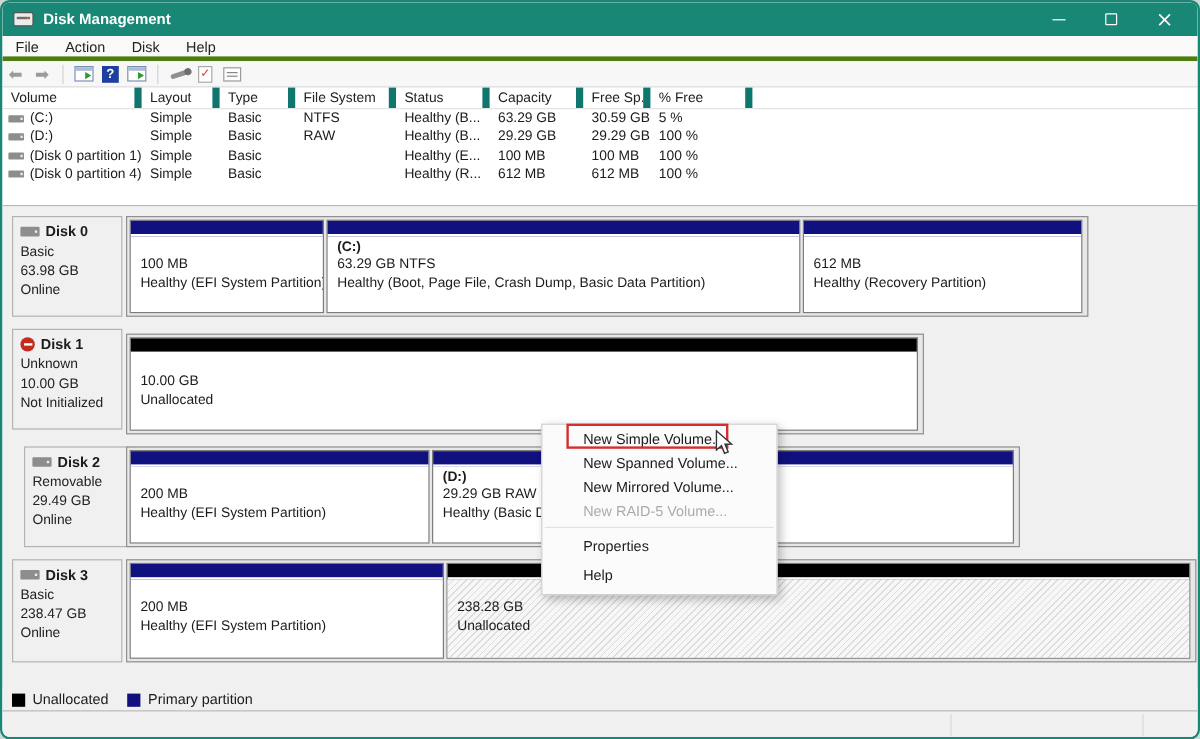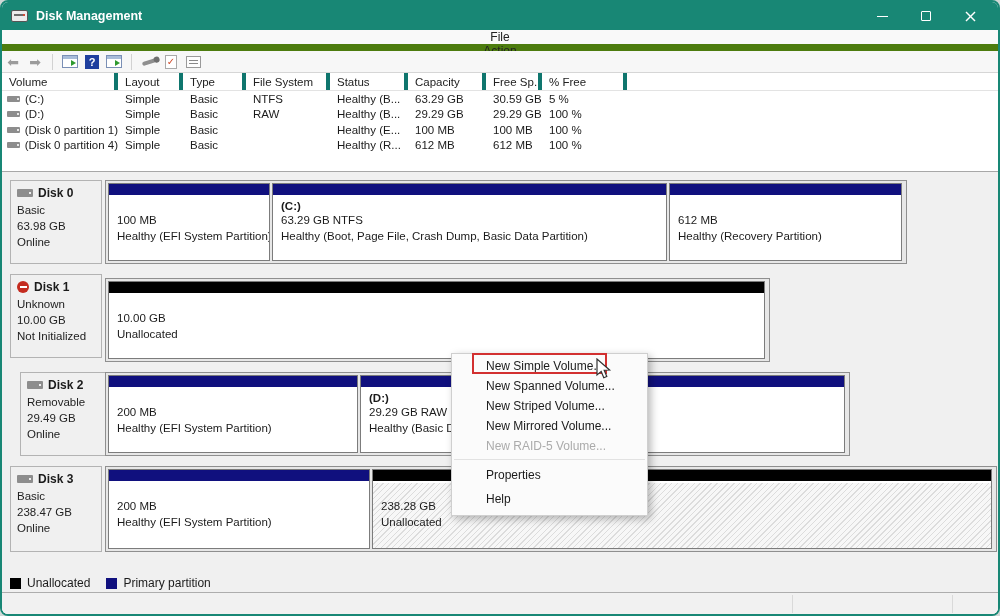--- a/index.html
+++ b/index.html
@@ -17,21 +17,21 @@
     border-radius:2px; position:relative; border:1px solid #555; }
   .app-icon::after{ content:""; position:absolute; left:2px; top:3px; width:9px; height:2px; background:#6b6b6b; }
   .app-icon::before{ content:""; position:absolute; right:2px; top:3px; width:2px; height:2px; background:#cf4b37; }
   .title-text{ margin-left:8px; font-size:12.5px; font-weight:600; }
   .win-controls{ position:absolute; right:6px; top:0; height:28px; display:flex; }
   .win-btn{ width:44px; height:28px; display:flex; align-items:center; justify-content:center; }
   .glyph-min{ width:11px; height:0; border-top:1.6px solid #fff; }
   .glyph-max{ width:10px; height:10px; border:1.4px solid #fff; border-radius:1px; }
   
   .menubar{ position:absolute; left:0; top:28px; width:100%; height:21px;
-    background:#f9f9f9; display:flex; align-items:center; border-bottom:7px solid #4d7c0f;flex-direction:column;}
+    background:#f9f9f9; display:flex; align-items:center; border-bottom:4px solid #4d7c0f;}
   .menubar span{ padding:0 11px; color:#222; }
   
   .toolbar{ position:absolute; left:0; top:49px; width:100%; height:22px;
     background:#f7f7f7; border-bottom:1px solid #d6d6d6; display:flex; align-items:center; }
   .tb-sep{ width:1px; height:16px; background:#d2d2d2; margin:0 6px; }
   .tb-btn{ display:flex; align-items:center; justify-content:center; width:22px; height:20px; }
   .arrow{ font-size:14px; color:#9b9b9b; line-height:1; }
   .mmc-icon{ width:16px; height:13px; border:1px solid #7a8fb5; background:#fff; position:relative; }
   .mmc-icon::before{ content:""; position:absolute; left:0; top:0; right:0; height:3px; background:#a8bcd9; }
   .mmc-icon::after{ content:""; position:absolute; right:1px; bottom:1px; width:0; height:0;
@@ -42,21 +42,21 @@
   .wand::after{ content:""; position:absolute; right:-3px; top:-1px; width:6px; height:6px; background:#6f6f6f; border-radius:50%;}
   .checkdoc{ width:12px; height:14px; border:1px solid #a9a9a9; background:#fff; color:#d04a2a;
     font-size:10px; line-height:12px; text-align:center; font-weight:bold;}
   .propicon{ width:15px; height:12px; border:1px solid #9a9a9a; background:#fdfdfd; position:relative;}
   .propicon::before{ content:""; position:absolute; left:2px; top:3px; width:9px; height:1px; background:#888;
     box-shadow:0 3px 0 #888; }
   
   .vol-list{ position:absolute; left:0; top:71px; width:100%; height:99px; background:#fff;
     border-bottom:1px solid #a7a7a7; }
   .vl-header{ display:flex; height:18px; border-bottom:1px solid #e3e3e3; }
-  .vl-header .cell{ border-right:4px solid #0f766e; display:flex; align-items:center; padding-left:7px;
+  .vl-header .cell{ border-right:6px solid #0f766e; display:flex; align-items:center; padding-left:7px;
     color:#222; }
   .vl-row{ display:flex; height:15.5px; align-items:center; }
   .cell{ overflow:hidden; white-space:nowrap; flex-shrink:0; padding-left:7px; font-size:11.5px; }
   .c0{width:116px;} .c1{width:65px;} .c2{width:63px;} .c3{width:84px;}
   .c4{width:78px;} .c5{width:78px;} .c6{width:56px;} .c7{width:85px;} .c8{flex:1; border-right:none!important;}
   .vol-ico{ display:inline-block; width:13px; height:6px; background:#8d8d8d; border-radius:1px;
     margin-right:5px; position:relative; top:0; }
   .vol-ico::after{ content:""; position:absolute; right:1px; top:2px; width:2px; height:2px; background:#e8e8e8;}
   .vl-row .cell.c0{ display:flex; align-items:center; padding-left:5px;}
   
@@ -344,21 +344,20 @@
   </div>
 
   <div class="footer">
     <div class="div" style="left:790px;"></div>
     <div class="div" style="left:950px;"></div>
   </div>
 
   <div class="ctx">
     <div class="ctx-item">New Simple Volume...</div>
     <div class="ctx-item">New Spanned Volume...</div>
-    <div class="ctx-item">New Striped Volume...</div>
     <div class="ctx-item">New Mirrored Volume...</div>
     <div class="ctx-item disabled">New RAID-5 Volume...</div>
     <div class="ctx-sep"></div>
     <div class="ctx-item tall">Properties</div>
     <div class="ctx-item tall">Help</div>
   </div>
 
   <div class="annot"></div>
 
   <svg class="cursor" width="17" height="23" viewBox="0 0 17 23">

